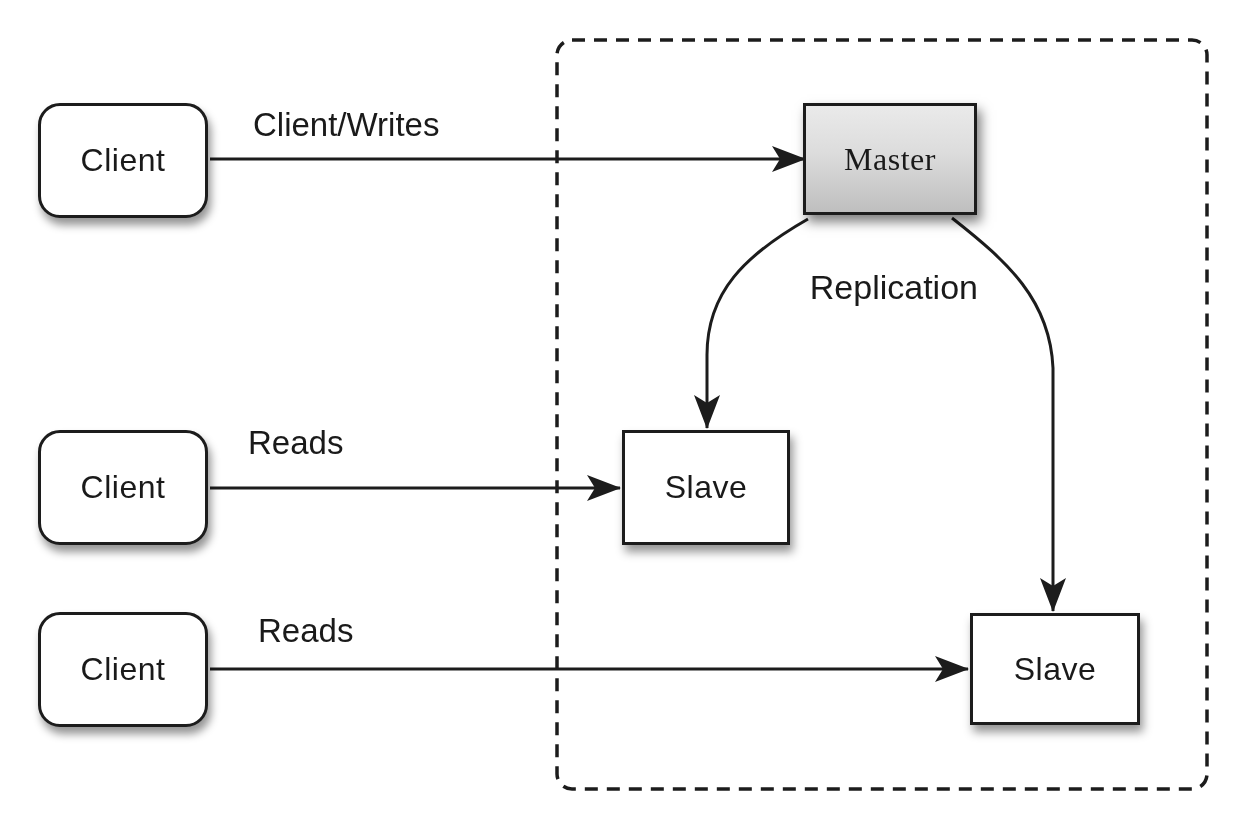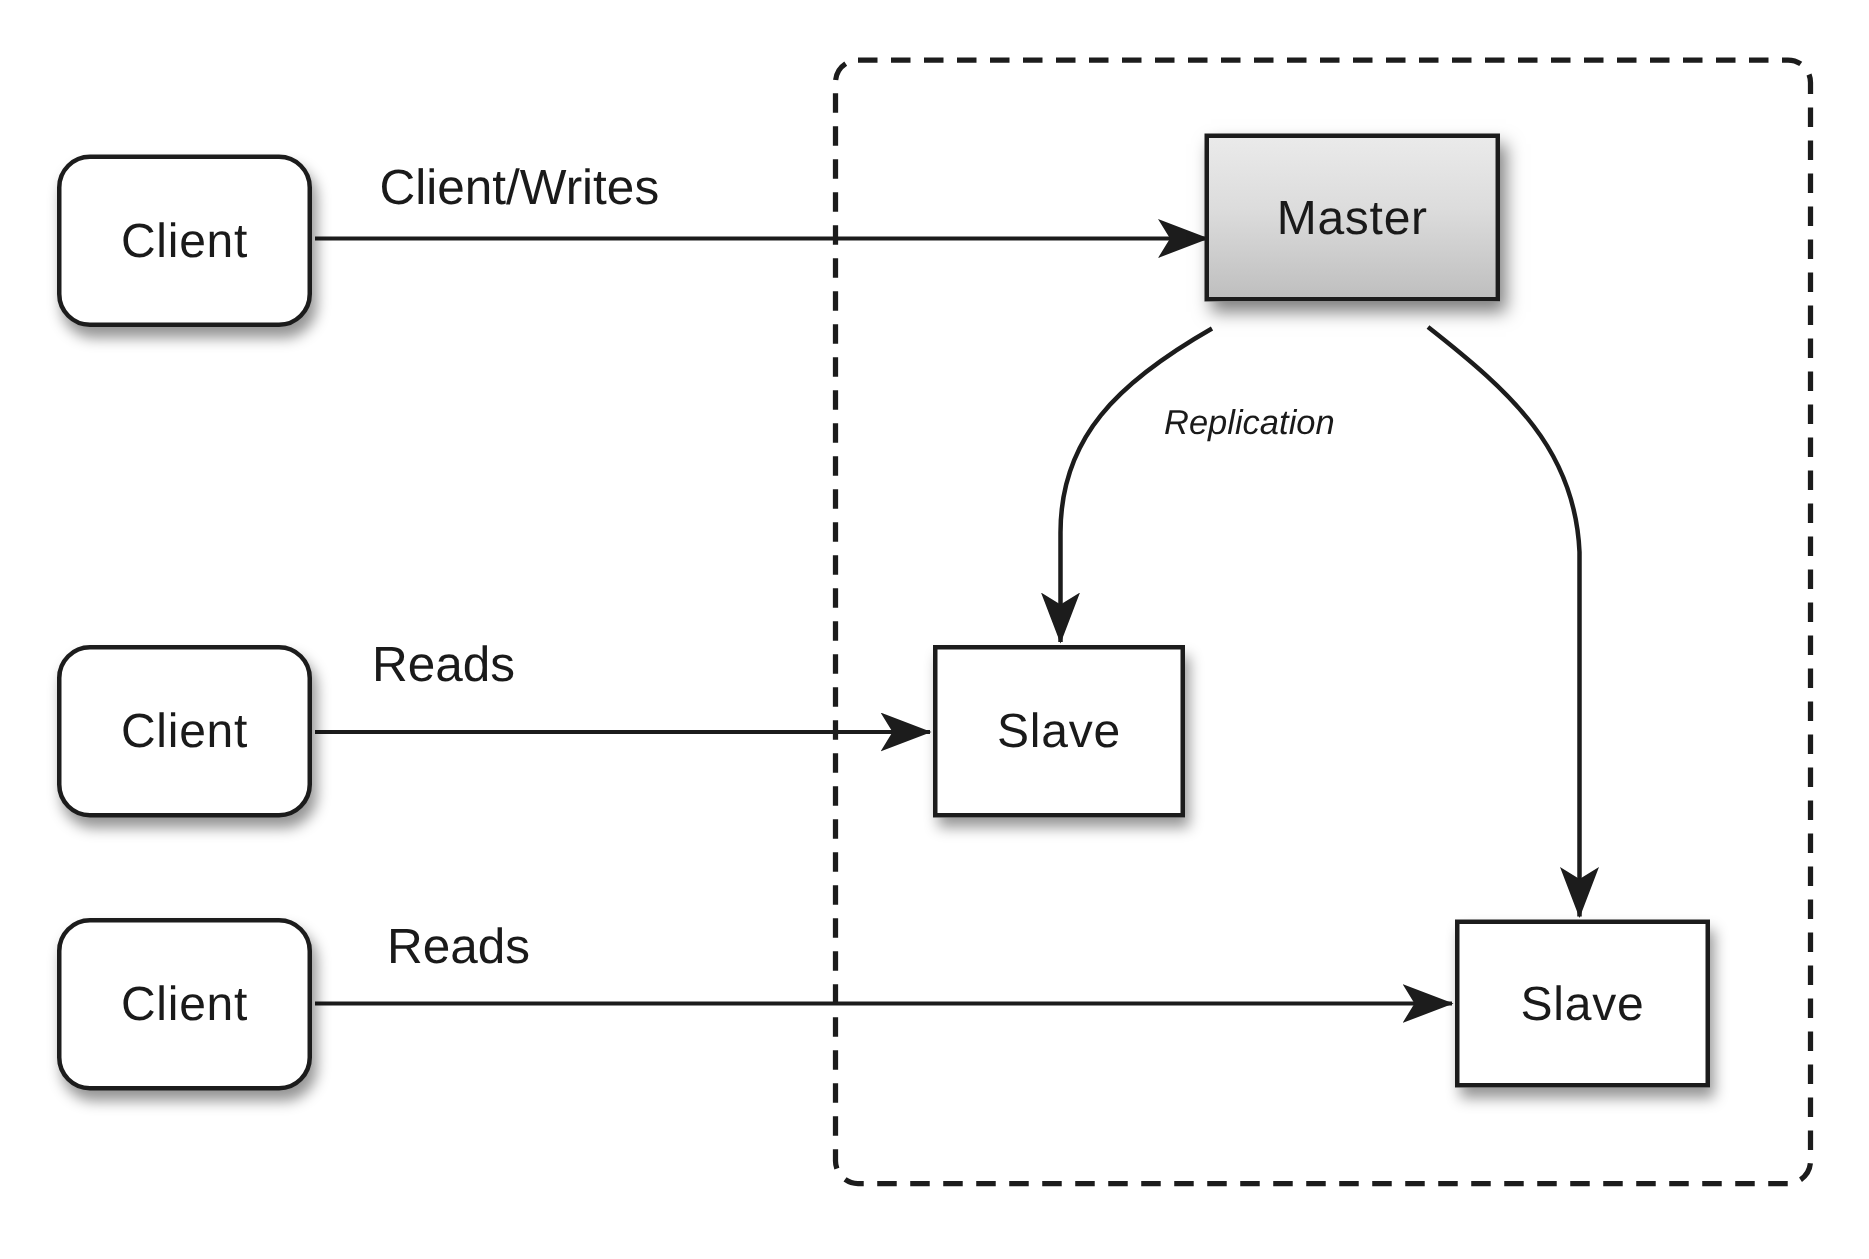--- a/index.html
+++ b/index.html
@@ -55,44 +55,44 @@
     border-radius: 22px;
     border-width: 3.5px;
     width: 170px;
     height: 115px;
     left: 38px;
   }
   .client-1 { top: 103px; height: 114px; }
   .client-2 { top: 430px; }
   .client-3 { top: 612px; }
   .node.master {
-    left: 803px; top: 89px;
-    width: 197px; height: 112px;
+    left: 803px; top: 103px;
+    width: 174px; height: 112px;
     background: linear-gradient(180deg,
       var(--master-gradient-top) 0%,
       #dcdcdc 45%,
       var(--master-gradient-bottom) 100%);
     box-shadow: 4px 7px 11px rgba(0,0,0,0.5);
+    font-family: Liberation Serif, serif;
   }
   .node.slave-1 { left: 622px; top: 430px; width: 168px; height: 115px; }
   .node.slave-2 { left: 970px; top: 613px; width: 170px; height: 112px; }
   .edge-label {
     position: absolute;
     font-size: 33px;
     white-space: nowrap;
   }
   .label-reads-writes { left: 253px; top: 106px; }
   .label-reads-mid    { left: 248px; top: 424px; }
   .label-reads-bottom { left: 258px; top: 612px; }
   .label-replication  {
     left: 776px; top: 268px;
     width: 202px;
-    text-align: left;
-    font-size: 23px;
-    font-style: italic;
+    text-align: right;
+    font-size: 34px;
   }
 </style>
 </head>
 <body>
 
 <div class="stage">
 
   <svg class="edges" viewBox="0 0 1246 839" xmlns="http://www.w3.org/2000/svg">
     <defs>
       <marker id="arrowhead" markerUnits="userSpaceOnUse" markerWidth="36" markerHeight="28" refX="33" refY="13" orient="auto">

